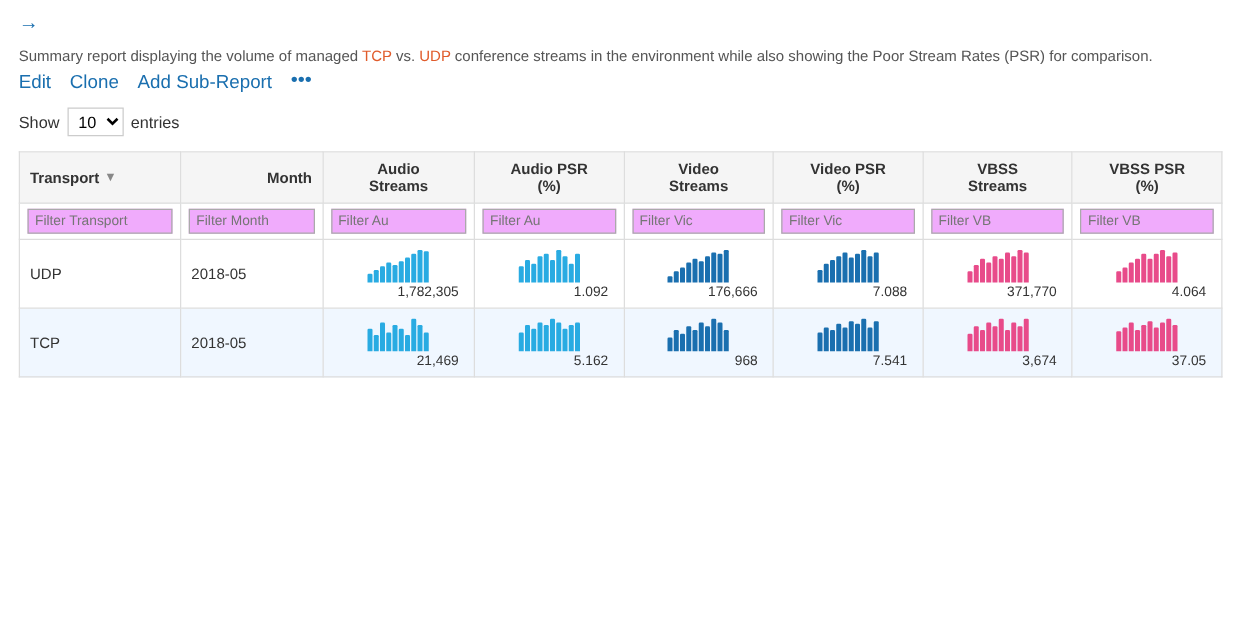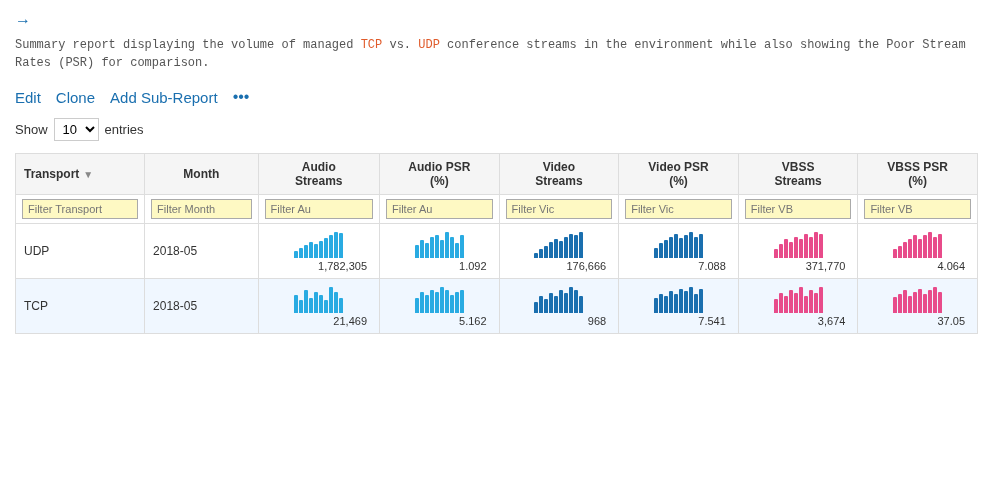--- a/index.html
+++ b/index.html
@@ -2,38 +2,38 @@
 <html><head>
   <meta charset="utf-8">
   <style>
     * { box-sizing: border-box; margin: 0; padding: 0; }
     body { font-family: Arial, sans-serif; font-size: 13px; color: #333; background: #fff; padding: 10px 15px; }
     
     .title-bar { display: flex; align-items: center; justify-content: space-between; margin-bottom: 8px; }
     .title { color: #1a6faf; font-size: 15px; font-weight: normal; }
     .arrow-icon { color: #1a6faf; font-size: 16px; }
     
-    .description { font-size: 12px; color: #555; margin-bottom: 16px; line-height: 1.5; font-family: Liberation Mono, monospace; }
+    .description { font-size: 12px; color: #555; margin-bottom: 2px; line-height: 1.5; }
     .description .tcp { color: #e05b2b; }
     .description .udp { color: #e05b2b; }
     
     .toolbar { display: flex; align-items: center; gap: 15px; margin-bottom: 12px; }
     .toolbar a { color: #1a6faf; text-decoration: none; font-size: 15px; cursor: pointer; }
     .dots { color: #1a6faf; font-size: 16px; cursor: pointer; }
     
     .entries-row { display: flex; align-items: center; gap: 6px; margin-bottom: 12px; font-size: 13px; }
     .entries-select { border: 1px solid #ccc; padding: 2px 4px; font-size: 13px; background: #fff; cursor: pointer; }
     
     table { width: 100%; border-collapse: collapse; font-size: 12px; }
     
-    thead tr th { background: #f5f5f5; border: 1px solid #ddd; padding: 6px 8px; text-align: center; vertical-align: middle; font-weight: 600; color: #333; }
+    thead tr th { background: #f5f5f5; border: 1px solid #ddd; padding: 6px 8px; text-align: right; vertical-align: middle; font-weight: 600; color: #333; }
     thead tr th.center { text-align: center; }
     
     .filter-row td { padding: 4px 6px; border: 1px solid #ddd; background: #fff; }
-    .filter-input { border: 1px solid #aaa; padding: 3px 5px; width: 100%; font-size: 11px; color: #666; background: #fef9c3; }
+    .filter-input { border: 1px solid #aaa; padding: 3px 5px; width: 100%; font-size: 11px; color: #666; background: #f0abfc; }
     
     tbody tr td { border: 1px solid #ddd; padding: 6px 8px; vertical-align: middle; }
     tbody tr:nth-child(odd) { background: #f0f7ff; }
     tbody tr:nth-child(even) { background: #fff; }
     
     .transport-header { display: flex; align-items: center; gap: 4px; }
     .sort-icon { color: #888; font-size: 10px; }
     
     .chart-cell { text-align: center; }
     .mini-chart { display: flex; align-items: flex-end; justify-content: center; gap: 1px; height: 28px; margin-bottom: 2px; }

